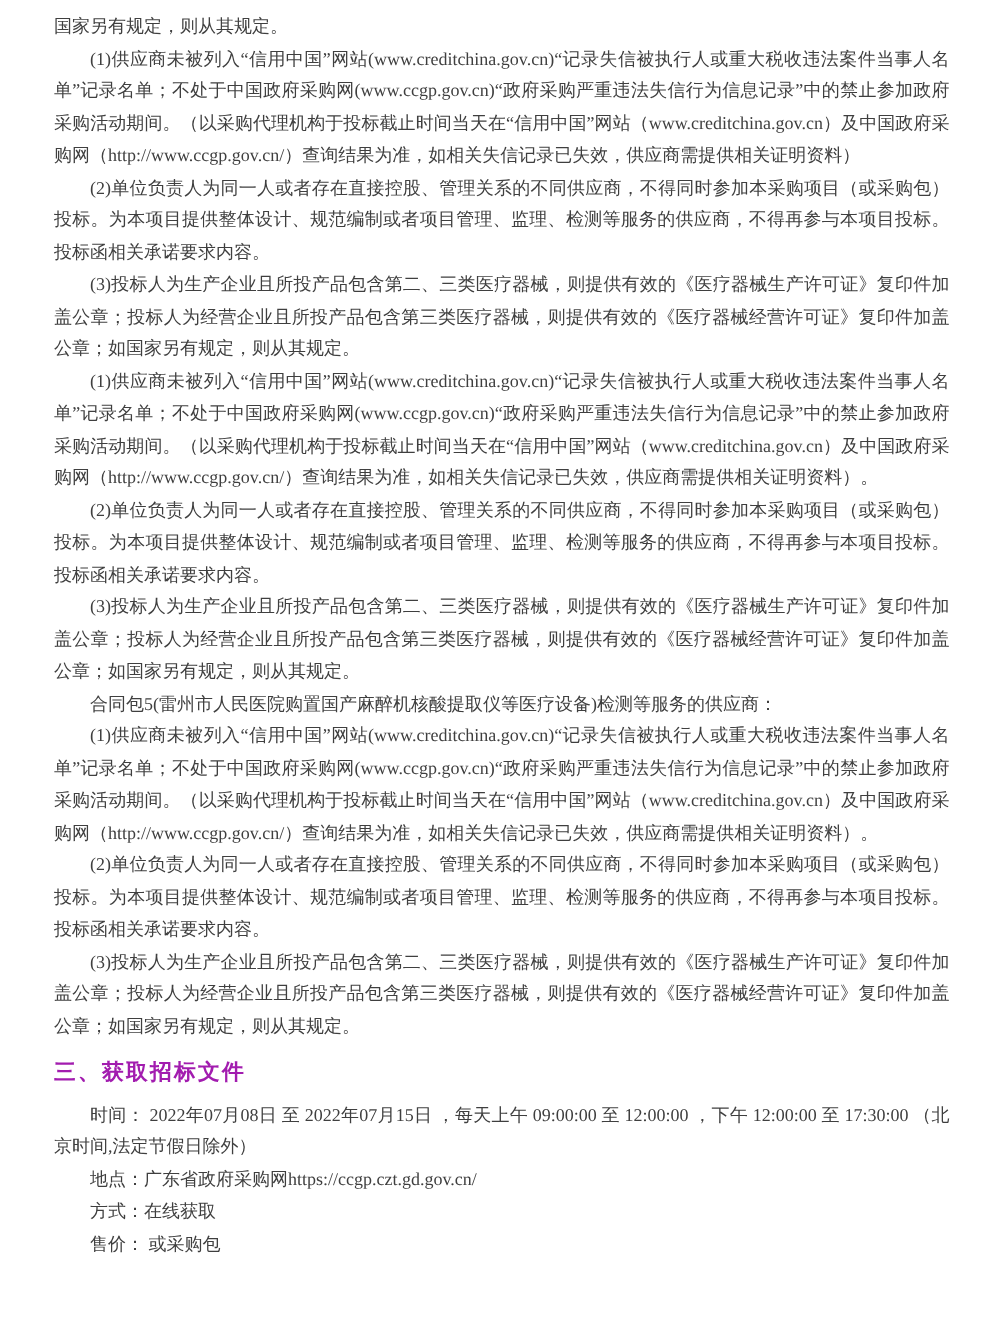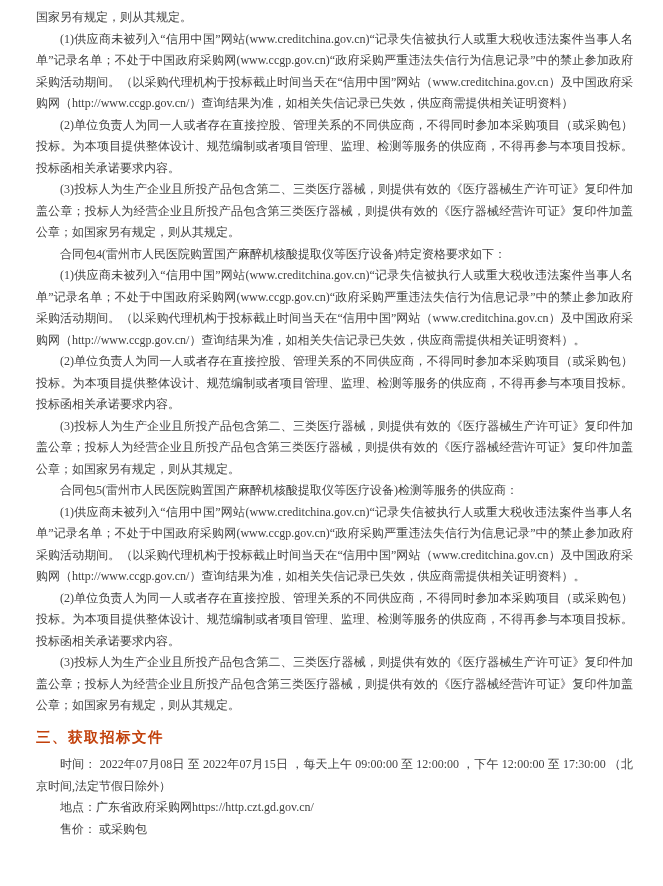--- a/index.html
+++ b/index.html
@@ -19,43 +19,43 @@
     margin: 0;
     text-align: justify;
     word-break: break-all;
   }
   .indent { text-indent: 2em; }
   .section-heading {
     font-family: "Liberation Serif", "DejaVu Serif", serif;
     font-size: 14.5px;
     font-weight: 700;
     letter-spacing: 1.5px;
-    color: #c2410c;
+    color: #a21caf;
     margin: 10px 0 6px 0;
   }
 </style>
 </head>
 <body>
 
 <div class="page">
 
   <p class="para">国家另有规定，则从其规定。</p>
 
   <p class="para indent">(1)供应商未被列入“信用中国”网站(www.creditchina.gov.cn)“记录失信被执行人或重大税收违法案件当事人名单”记录名单；不处于中国政府采购网(www.ccgp.gov.cn)“政府采购严重违法失信行为信息记录”中的禁止参加政府采购活动期间。（以采购代理机构于投标截止时间当天在“信用中国”网站（www.creditchina.gov.cn）及中国政府采购网（http://www.ccgp.gov.cn/）查询结果为准，如相关失信记录已失效，供应商需提供相关证明资料）</p>
   <p class="para indent">(2)单位负责人为同一人或者存在直接控股、管理关系的不同供应商，不得同时参加本采购项目（或采购包）投标。为本项目提供整体设计、规范编制或者项目管理、监理、检测等服务的供应商，不得再参与本项目投标。投标函相关承诺要求内容。</p>
   <p class="para indent">(3)投标人为生产企业且所投产品包含第二、三类医疗器械，则提供有效的《医疗器械生产许可证》复印件加盖公章；投标人为经营企业且所投产品包含第三类医疗器械，则提供有效的《医疗器械经营许可证》复印件加盖公章；如国家另有规定，则从其规定。</p>
 
-  <p class="para indent">合同包4(雷州市人民医院购置国产麻醉机核酸提取仪等医疗设备)特定资格要求如下：</p>
   <p class="para indent">(1)供应商未被列入“信用中国”网站(www.creditchina.gov.cn)“记录失信被执行人或重大税收违法案件当事人名单”记录名单；不处于中国政府采购网(www.ccgp.gov.cn)“政府采购严重违法失信行为信息记录”中的禁止参加政府采购活动期间。（以采购代理机构于投标截止时间当天在“信用中国”网站（www.creditchina.gov.cn）及中国政府采购网（http://www.ccgp.gov.cn/）查询结果为准，如相关失信记录已失效，供应商需提供相关证明资料）。</p>
   <p class="para indent">(2)单位负责人为同一人或者存在直接控股、管理关系的不同供应商，不得同时参加本采购项目（或采购包）投标。为本项目提供整体设计、规范编制或者项目管理、监理、检测等服务的供应商，不得再参与本项目投标。投标函相关承诺要求内容。</p>
   <p class="para indent">(3)投标人为生产企业且所投产品包含第二、三类医疗器械，则提供有效的《医疗器械生产许可证》复印件加盖公章；投标人为经营企业且所投产品包含第三类医疗器械，则提供有效的《医疗器械经营许可证》复印件加盖公章；如国家另有规定，则从其规定。</p>
 
   <p class="para indent">合同包5(雷州市人民医院购置国产麻醉机核酸提取仪等医疗设备)检测等服务的供应商：</p>
   <p class="para indent">(1)供应商未被列入“信用中国”网站(www.creditchina.gov.cn)“记录失信被执行人或重大税收违法案件当事人名单”记录名单；不处于中国政府采购网(www.ccgp.gov.cn)“政府采购严重违法失信行为信息记录”中的禁止参加政府采购活动期间。（以采购代理机构于投标截止时间当天在“信用中国”网站（www.creditchina.gov.cn）及中国政府采购网（http://www.ccgp.gov.cn/）查询结果为准，如相关失信记录已失效，供应商需提供相关证明资料）。</p>
   <p class="para indent">(2)单位负责人为同一人或者存在直接控股、管理关系的不同供应商，不得同时参加本采购项目（或采购包）投标。为本项目提供整体设计、规范编制或者项目管理、监理、检测等服务的供应商，不得再参与本项目投标。投标函相关承诺要求内容。</p>
   <p class="para indent">(3)投标人为生产企业且所投产品包含第二、三类医疗器械，则提供有效的《医疗器械生产许可证》复印件加盖公章；投标人为经营企业且所投产品包含第三类医疗器械，则提供有效的《医疗器械经营许可证》复印件加盖公章；如国家另有规定，则从其规定。</p>
 
   <div class="section-heading">三、获取招标文件</div>
   <p class="para indent">时间： 2022年07月08日 至 2022年07月15日 ，每天上午 09:00:00 至 12:00:00 ，下午 12:00:00 至 17:30:00 （北京时间,法定节假日除外）</p>
-  <p class="para indent">地点：广东省政府采购网https://http.czt.gd.gov.cn/</p>
+  <p class="para indent">地点：广东省政府采购网https://ccgp.czt.gd.gov.cn/</p>
+  <p class="para indent">方式：在线获取</p>
   <p class="para indent">售价： 或采购包</p>
 
 </div>
 
 </body></html>

